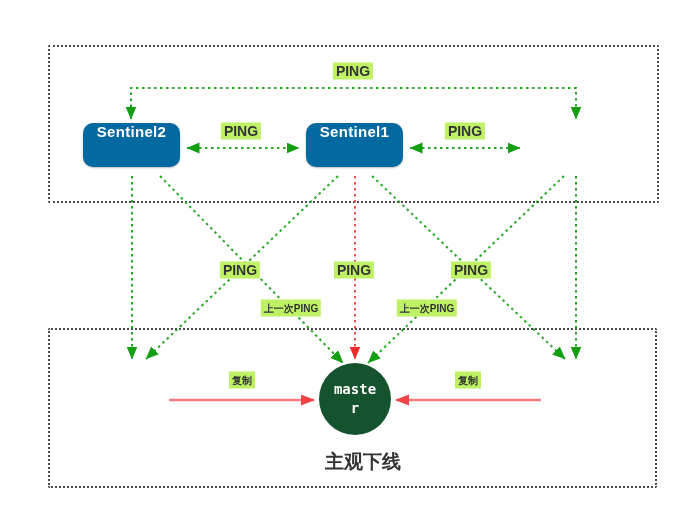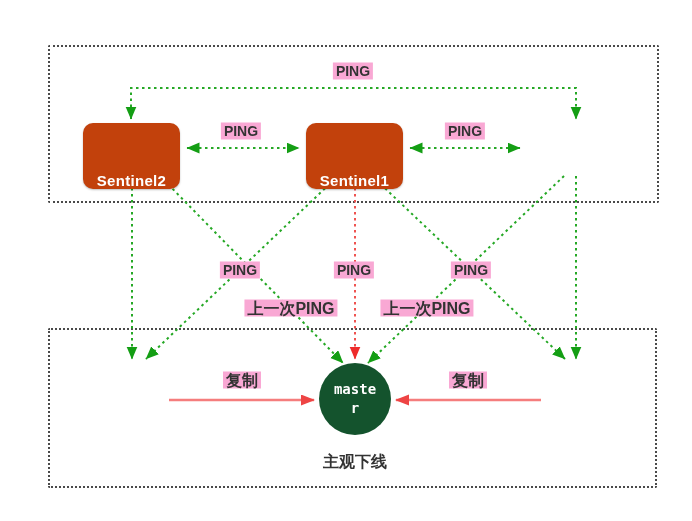--- a/index.html
+++ b/index.html
@@ -7,22 +7,22 @@
     position:relative;width:692px;height:521px;background:#ffffff;overflow:hidden;
     font-family:"Liberation Sans","DejaVu Sans",sans-serif;
   }
   .edges{position:absolute;left:0;top:0;width:692px;height:521px;}
   .group-box{
     position:absolute;border:2px dotted #4a4a4a;background:transparent;border-radius:2px;
   }
   .box-top{left:48px;top:45px;width:607px;height:154px;}
   .box-bottom{left:48px;top:328px;width:605px;height:156px;}
   .sentinel{
-    position:absolute;width:97px;height:66px;background:#c2410c;border-radius:10px;
-    display:flex;align-items:flex-end;justify-content:center;
+    position:absolute;width:97px;height:44px;background:#0369a1;border-radius:10px;
+    display:flex;align-items:flex-start;justify-content:center;
     color:#fff;font-weight:bold;font-size:15px;letter-spacing:.3px;
     box-shadow:0 1px 2px rgba(0,0,0,.25);
   }
   .s2{left:83px;top:123px;}
   .s1{left:306px;top:123px;}
   .s3{left:527px;top:123px;width:98px;}
   .node-circle{
     position:absolute;border-radius:50%;display:flex;align-items:center;justify-content:center;
     color:#fff;font-weight:bold;font-family:"DejaVu Sans Mono","Liberation Mono",monospace;
     font-size:14px;text-align:center;
@@ -30,24 +30,24 @@
   .slave{width:70px;height:70px;background:#6965dd;}
   .slave1{left:97px;top:365px;}
   .slave2{left:542px;top:365px;}
   .master{
     width:72px;height:72px;background:#14532d;left:319px;top:363px;
   }
   .master .wrap{width:46px;word-break:break-all;line-height:19px;}
   .lbl{
     position:absolute;transform:translate(-50%,-50%);
     color:#333;font-weight:bold;font-size:14px;white-space:nowrap;
-    background:#f9a8d4;padding:0 3px;line-height:17px;
+    background:#bef264;padding:0 3px;line-height:17px;
   }
-  .lbl.cn{font-size:16px;}
-  .lbl.big{font-size:16px;background:transparent;}
+  .lbl.cn{font-size:10px;}
+  .lbl.big{font-size:19px;background:transparent;margin-left:8px;}
   .ping-top{left:353px;top:71px;}
   .ping-pair-left{left:241px;top:131px;}
   .ping-pair-right{left:465px;top:131px;}
   .ping-mid-left{left:240px;top:270px;}
   .ping-mid-center{left:354px;top:270px;}
   .ping-mid-right{left:471px;top:270px;}
   .lastping-left{left:291px;top:308px;}
   .lastping-right{left:427px;top:308px;}
   .fuzhi-left{left:242px;top:380px;}
   .fuzhi-right{left:468px;top:380px;}

